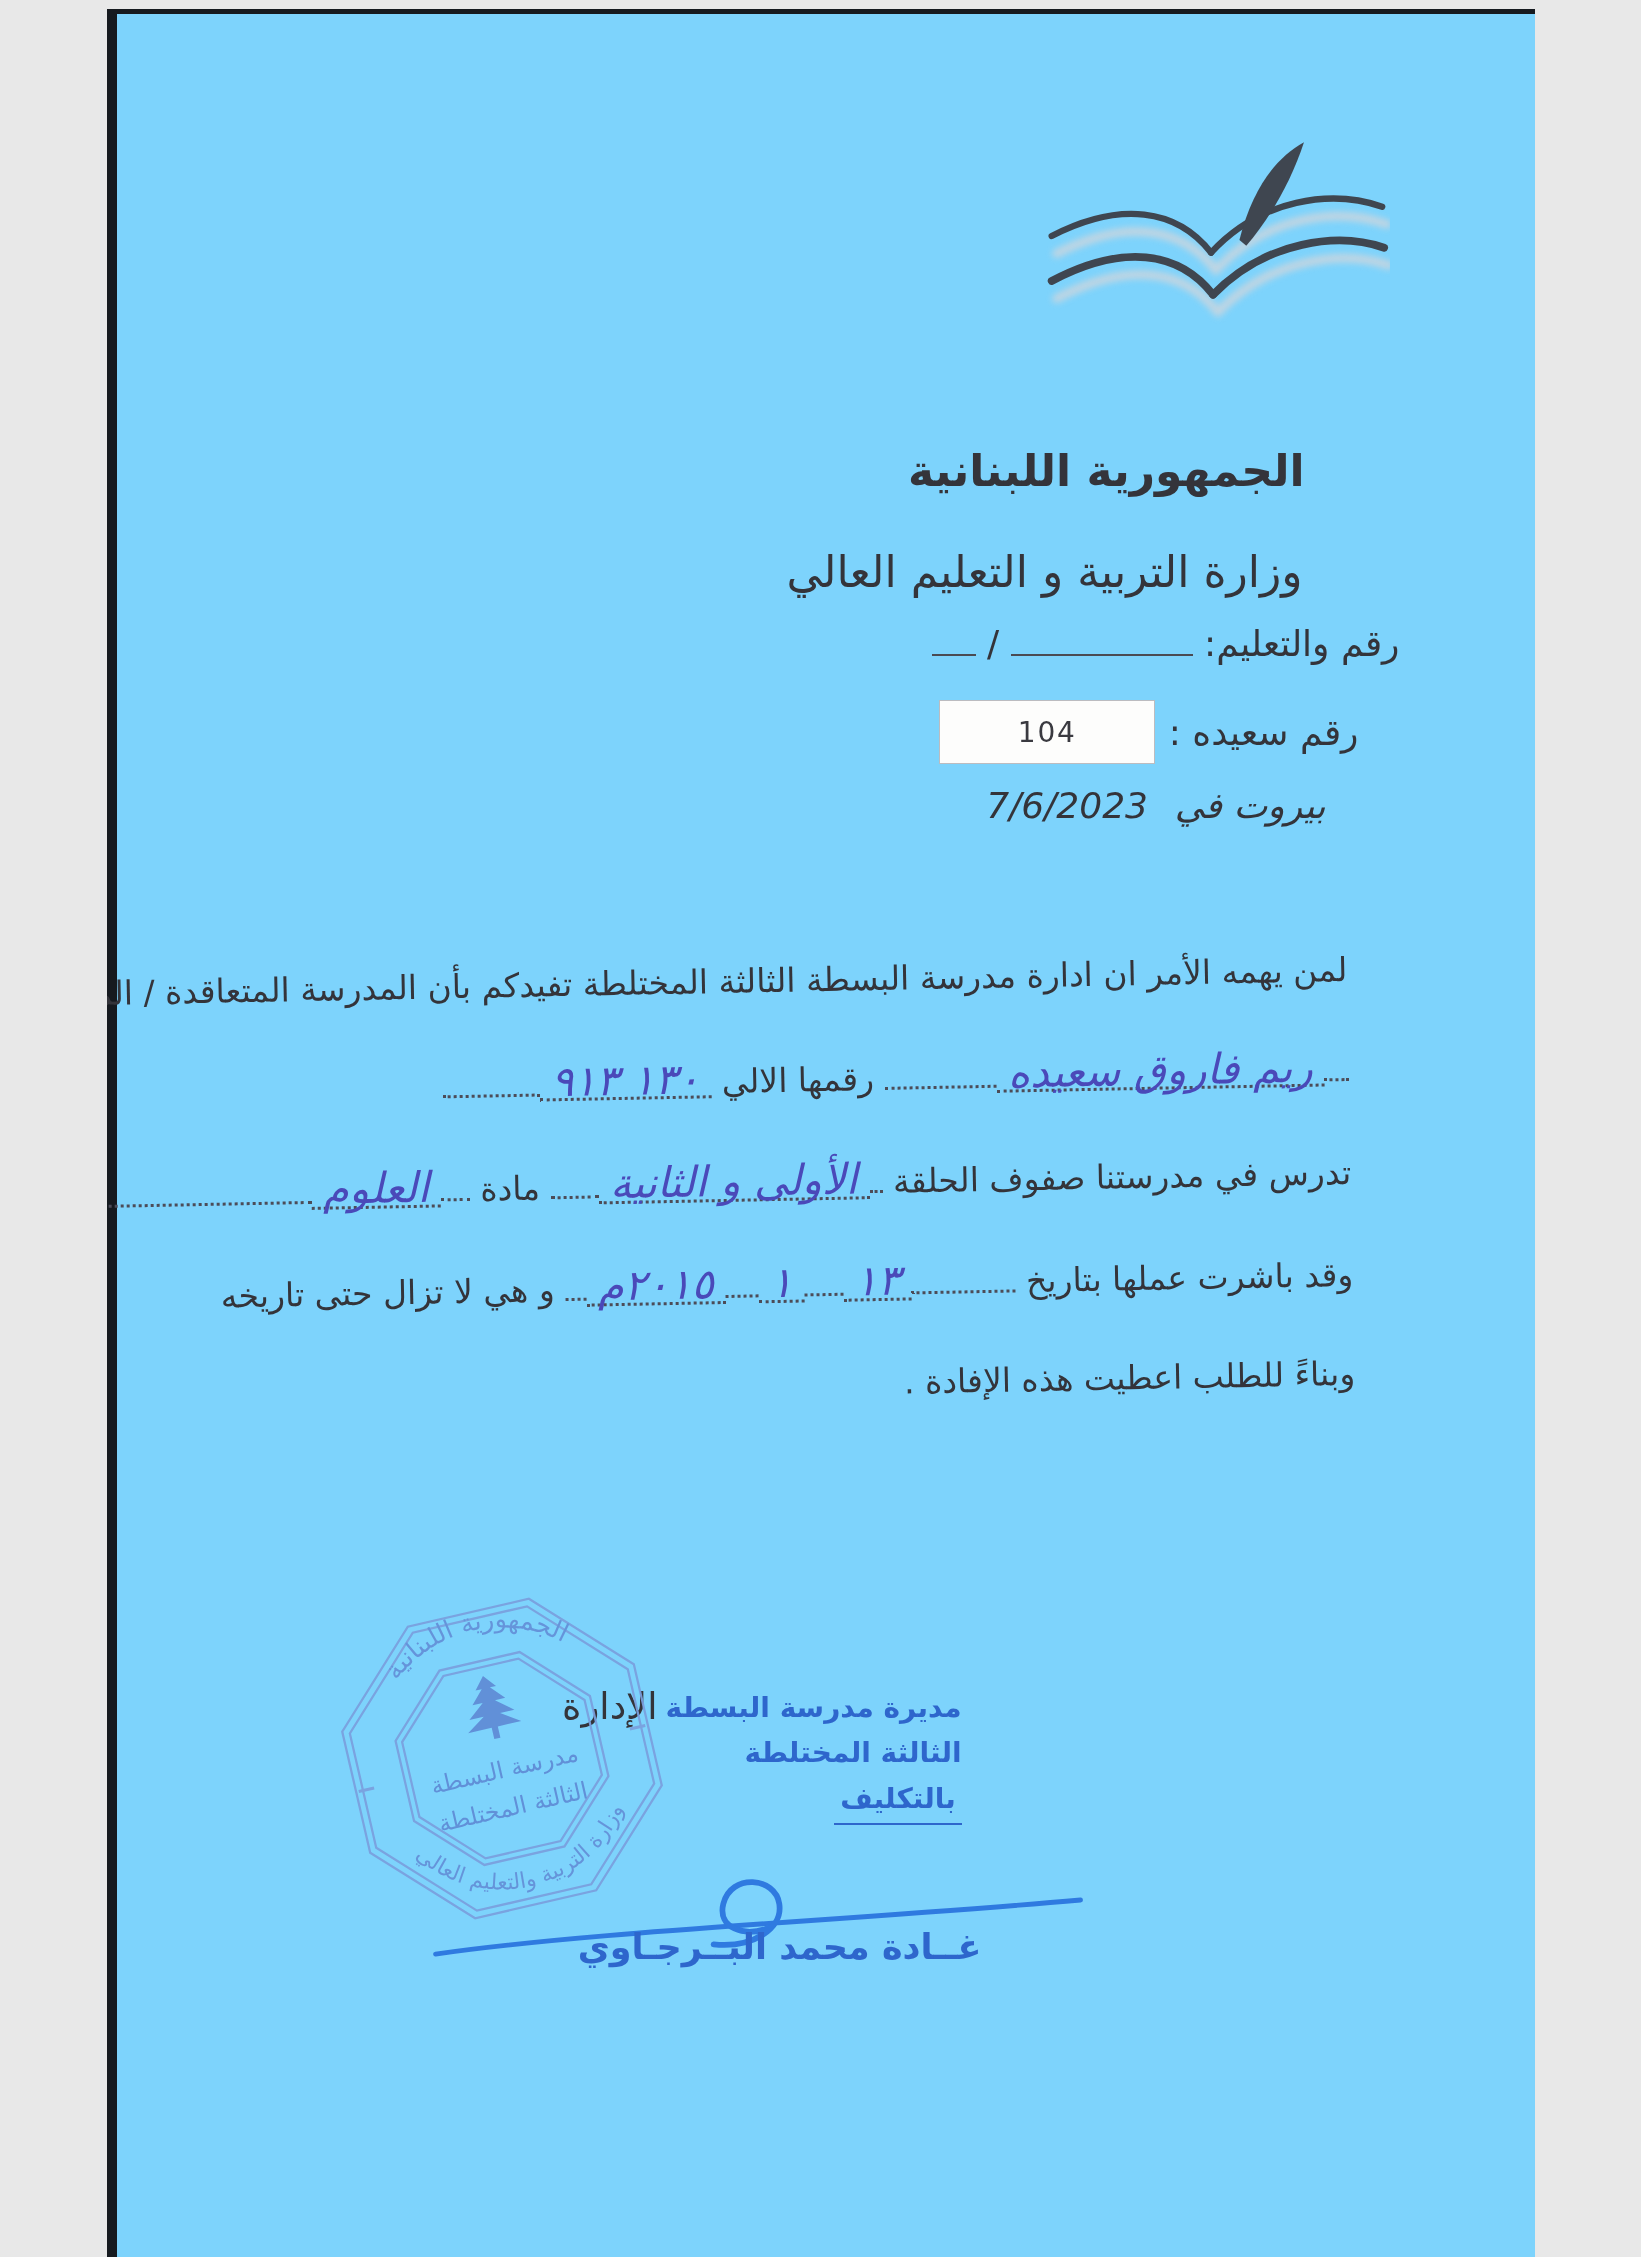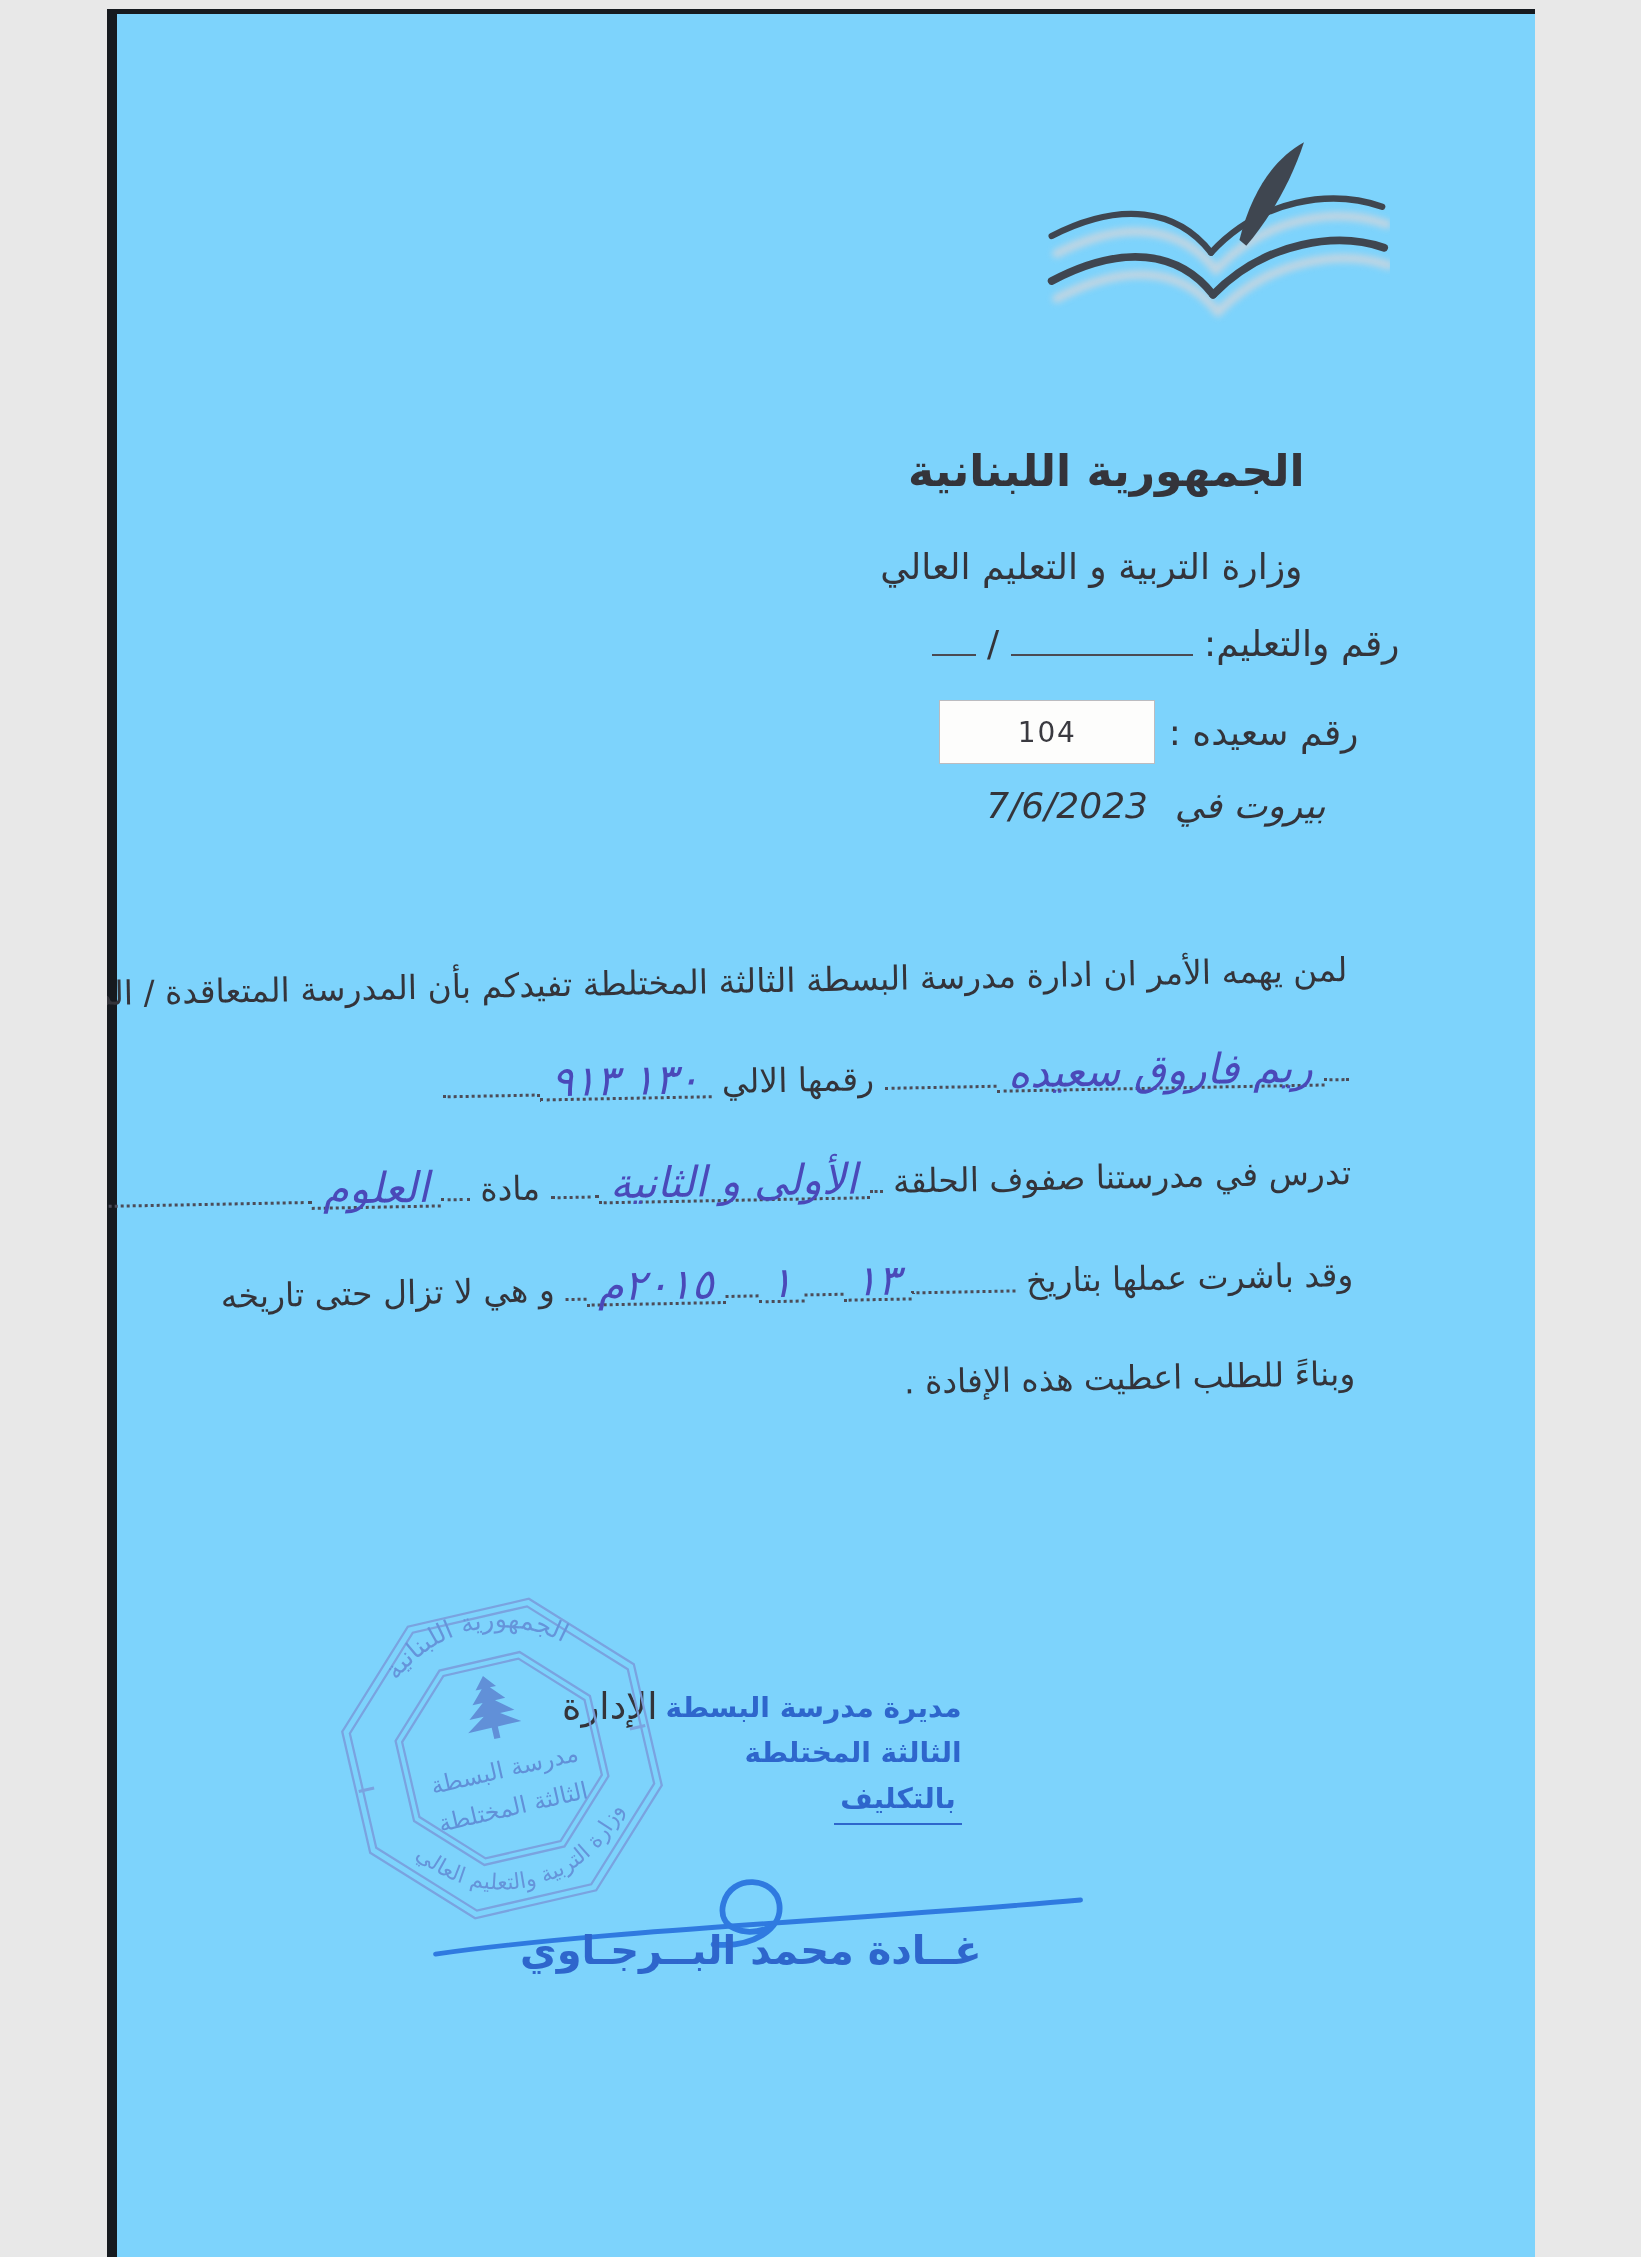--- a/index.html
+++ b/index.html
@@ -7,21 +7,21 @@
     position:relative;width:1428px;height:2257px;margin:9px auto;
     background:#7dd3fc;overflow:hidden;
     font-family:"DejaVu Sans",sans-serif;color:#34343a;
   }
   .edge-left{position:absolute;left:0;top:0;width:10.6px;height:2257px;background:#161a1f;}
   .edge-top{position:absolute;left:0;top:0;width:1641px;height:4.8px;background:#161a1f;}
 
   
   .logo{position:absolute;right:145px;top:130px;width:352px;height:198px;}
   .republic{position:absolute;right:230px;top:436px;font-size:44px;font-weight:600;letter-spacing:1px;direction:rtl;}
-  .ministry{position:absolute;right:232px;top:537px;font-size:36px;font-weight:500;direction:rtl;}
+  .ministry{position:absolute;right:232px;top:537px;font-size:44px;font-weight:500;direction:rtl;}
 
   .hline{position:absolute;direction:rtl;font-size:36px;white-space:nowrap;}
   .archives{right:135px;top:614px;}
   .blank{display:inline-block;height:5.8px;border-bottom:2.9px solid #4a4a52;vertical-align:baseline;}
   .outgoing{right:176px;top:691px;display:flex;direction:rtl;align-items:center;gap:13.5px;}
   .num-box{
     width:214px;height:62px;border:1.9px solid #bcbcc0;display:flex;align-items:center;justify-content:center;
     font-size:28px;letter-spacing:1.9px;color:#3a3a40;background:#fdfdfc;
   }
   .citydate{right:209px;top:776px;font-style:italic;}
@@ -42,21 +42,21 @@
   .admin{position:absolute;right:877px;top:1676px;font-size:37px;direction:rtl;}
   .stamp{position:absolute;left:220px;top:1570px;width:350px;height:359px;transform:rotate(-13deg);opacity:.93;}
   .sig-block{
     position:absolute;left:378px;top:1676px;width:477px;text-align:right;
     direction:rtl;color:#2e66cc;font-weight:bold;font-size:28px;line-height:1.62;white-space:nowrap;
   }
   .sig-underline{display:inline-block;border-bottom:2.9px solid #2e66cc;padding:0 5.8px 1.9px;}
   .flourish{position:absolute;left:317px;top:1862px;width:671px;height:114px;}
   .sig-name{
     position:absolute;left:373px;top:1918px;width:502px;direction:rtl;text-align:right;
-    font-size:40px;font-weight:bold;color:#2e66cc;letter-spacing:1.9px;white-space:nowrap;
+    font-size:35px;font-weight:bold;color:#2e66cc;letter-spacing:1.9px;white-space:nowrap;
   }
 </style>
 </head>
 <body>
 
 <div class="paper">
   <div class="edge-left"></div>
   <div class="edge-top"></div>
 
   <svg class="logo" viewBox="0 0 360 200">

